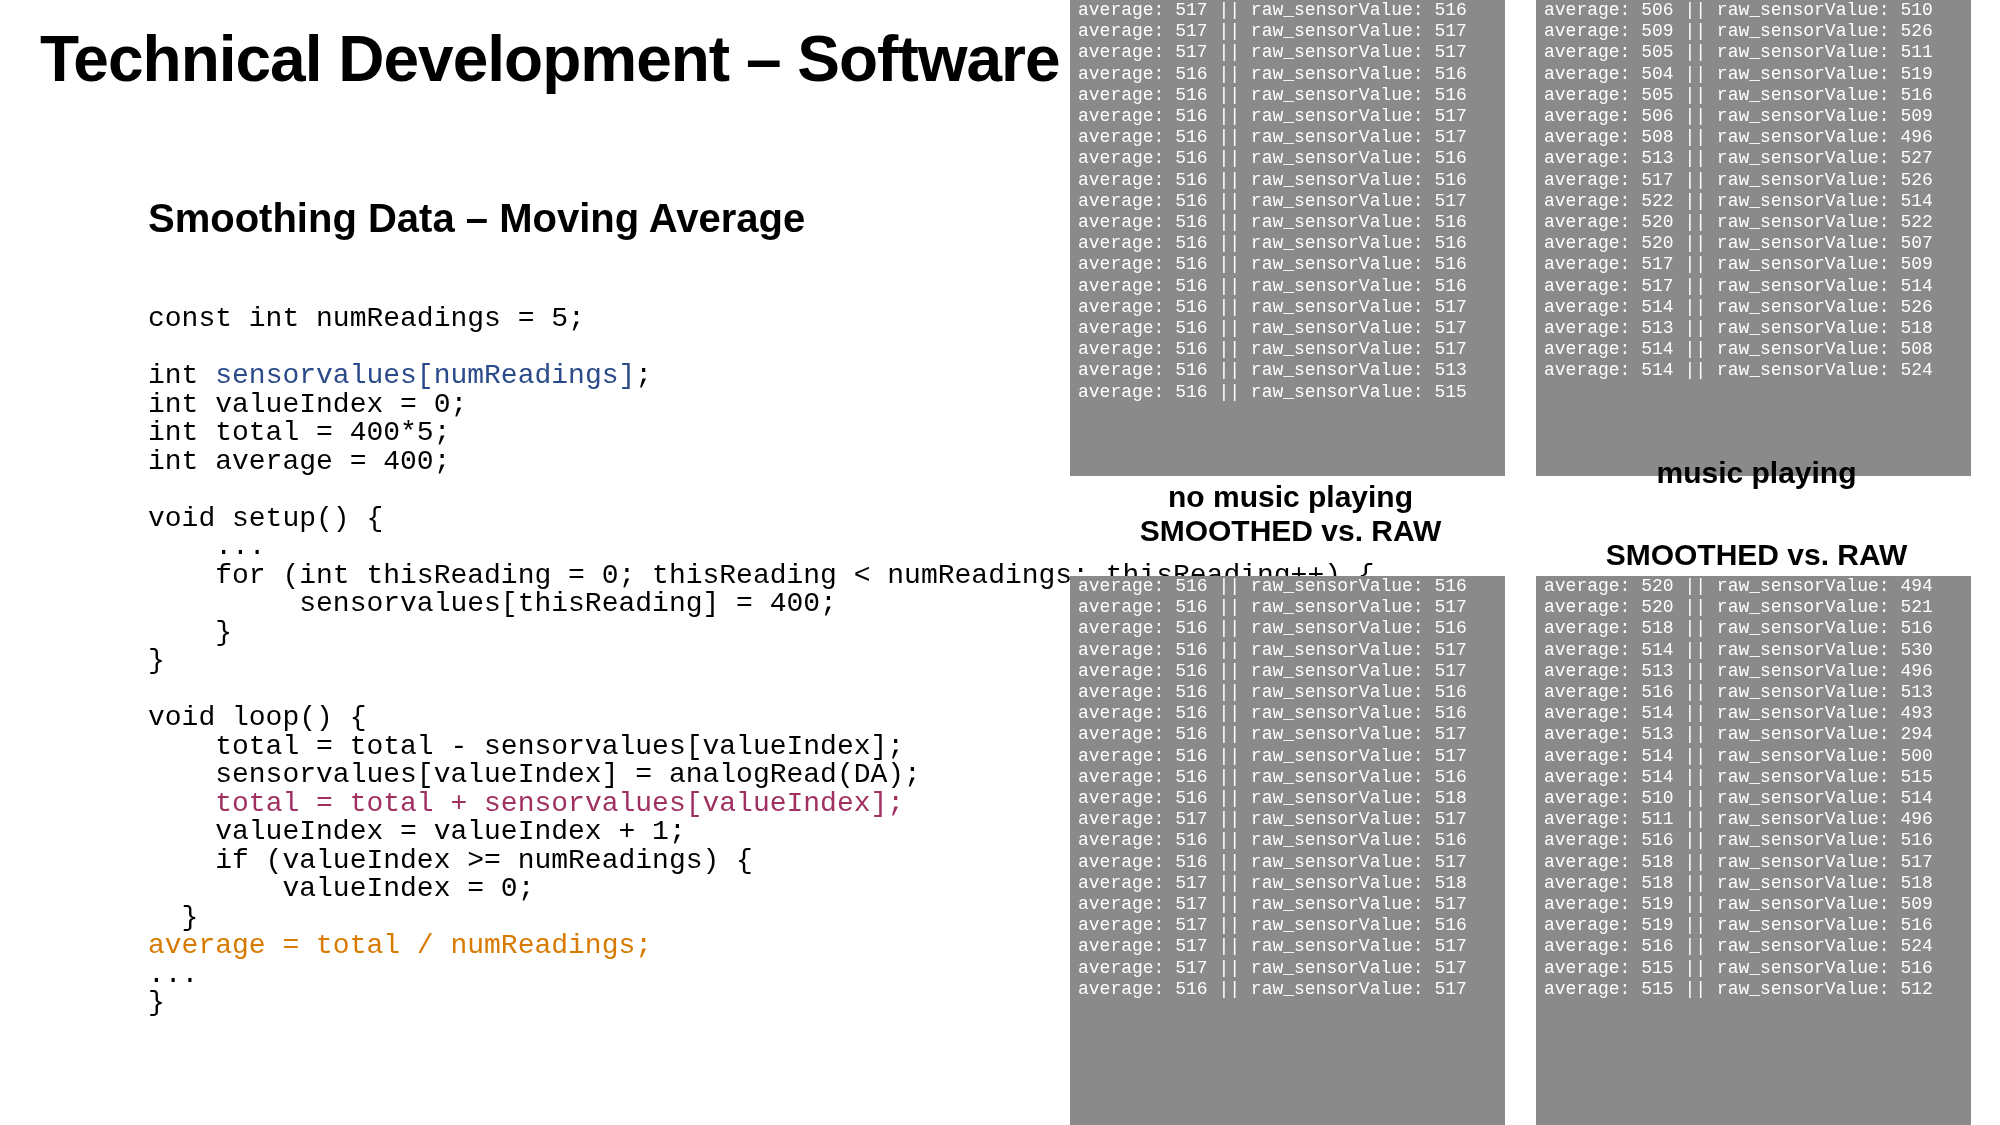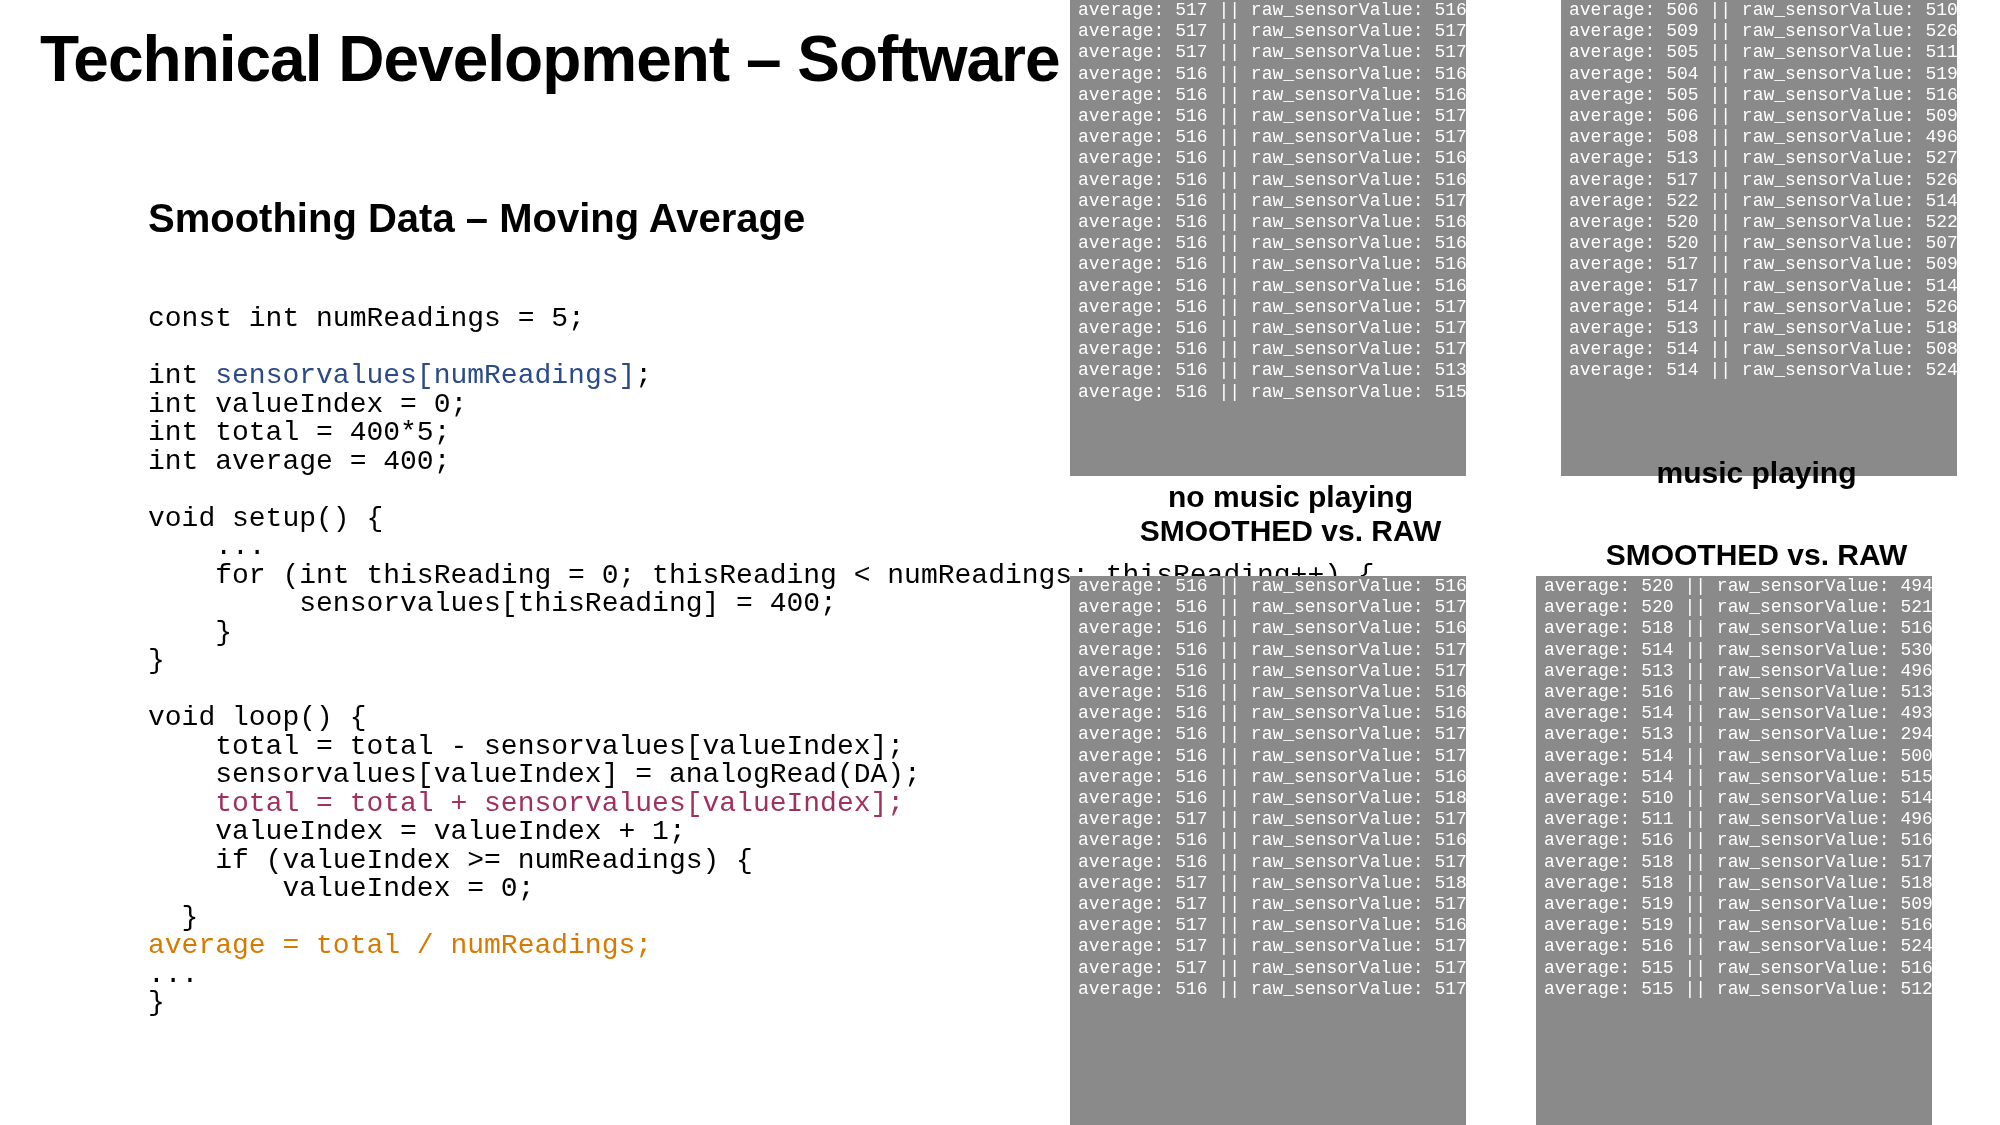--- a/index.html
+++ b/index.html
@@ -39,30 +39,30 @@
     line-height: 28.5px;
     color: #000;
     white-space: pre;
   }
   .code-block .id1 { color: #2a4a8a; }
   .code-block .hl1 { color: #a03060; }
   .code-block .hl2 { color: #d97a00; }
 
   .monitor-col {
     position: absolute;
-    width: 396px;
+    width: 435px;
     font-family: "Courier New", monospace;
     font-size: 18px;
     line-height: 21.2px;
     color: #fff;
     overflow: hidden;
   }
   .monitor-left-top { left: 1070px; top: 0; height: 476px; background: #8a8a8a; }
   .monitor-left-bot { left: 1070px; top: 576px; height: 549px; background: #8a8a8a; }
-  .monitor-right-top { left: 1536px; top: 0; height: 476px; background: #8a8a8a; margin-left: 25px; }
+  .monitor-right-top { left: 1536px; top: 0; height: 476px; background: #8a8a8a; }
   .monitor-right-bot { left: 1536px; top: 576px; height: 549px; background: #8a8a8a; }
 
   .monitor-col .row { padding: 0 8px; white-space: nowrap; }
 
   .label-box {
     position: absolute;
     width: 441px;
     height: 76px;
     background: #fff;
     display: flex;

